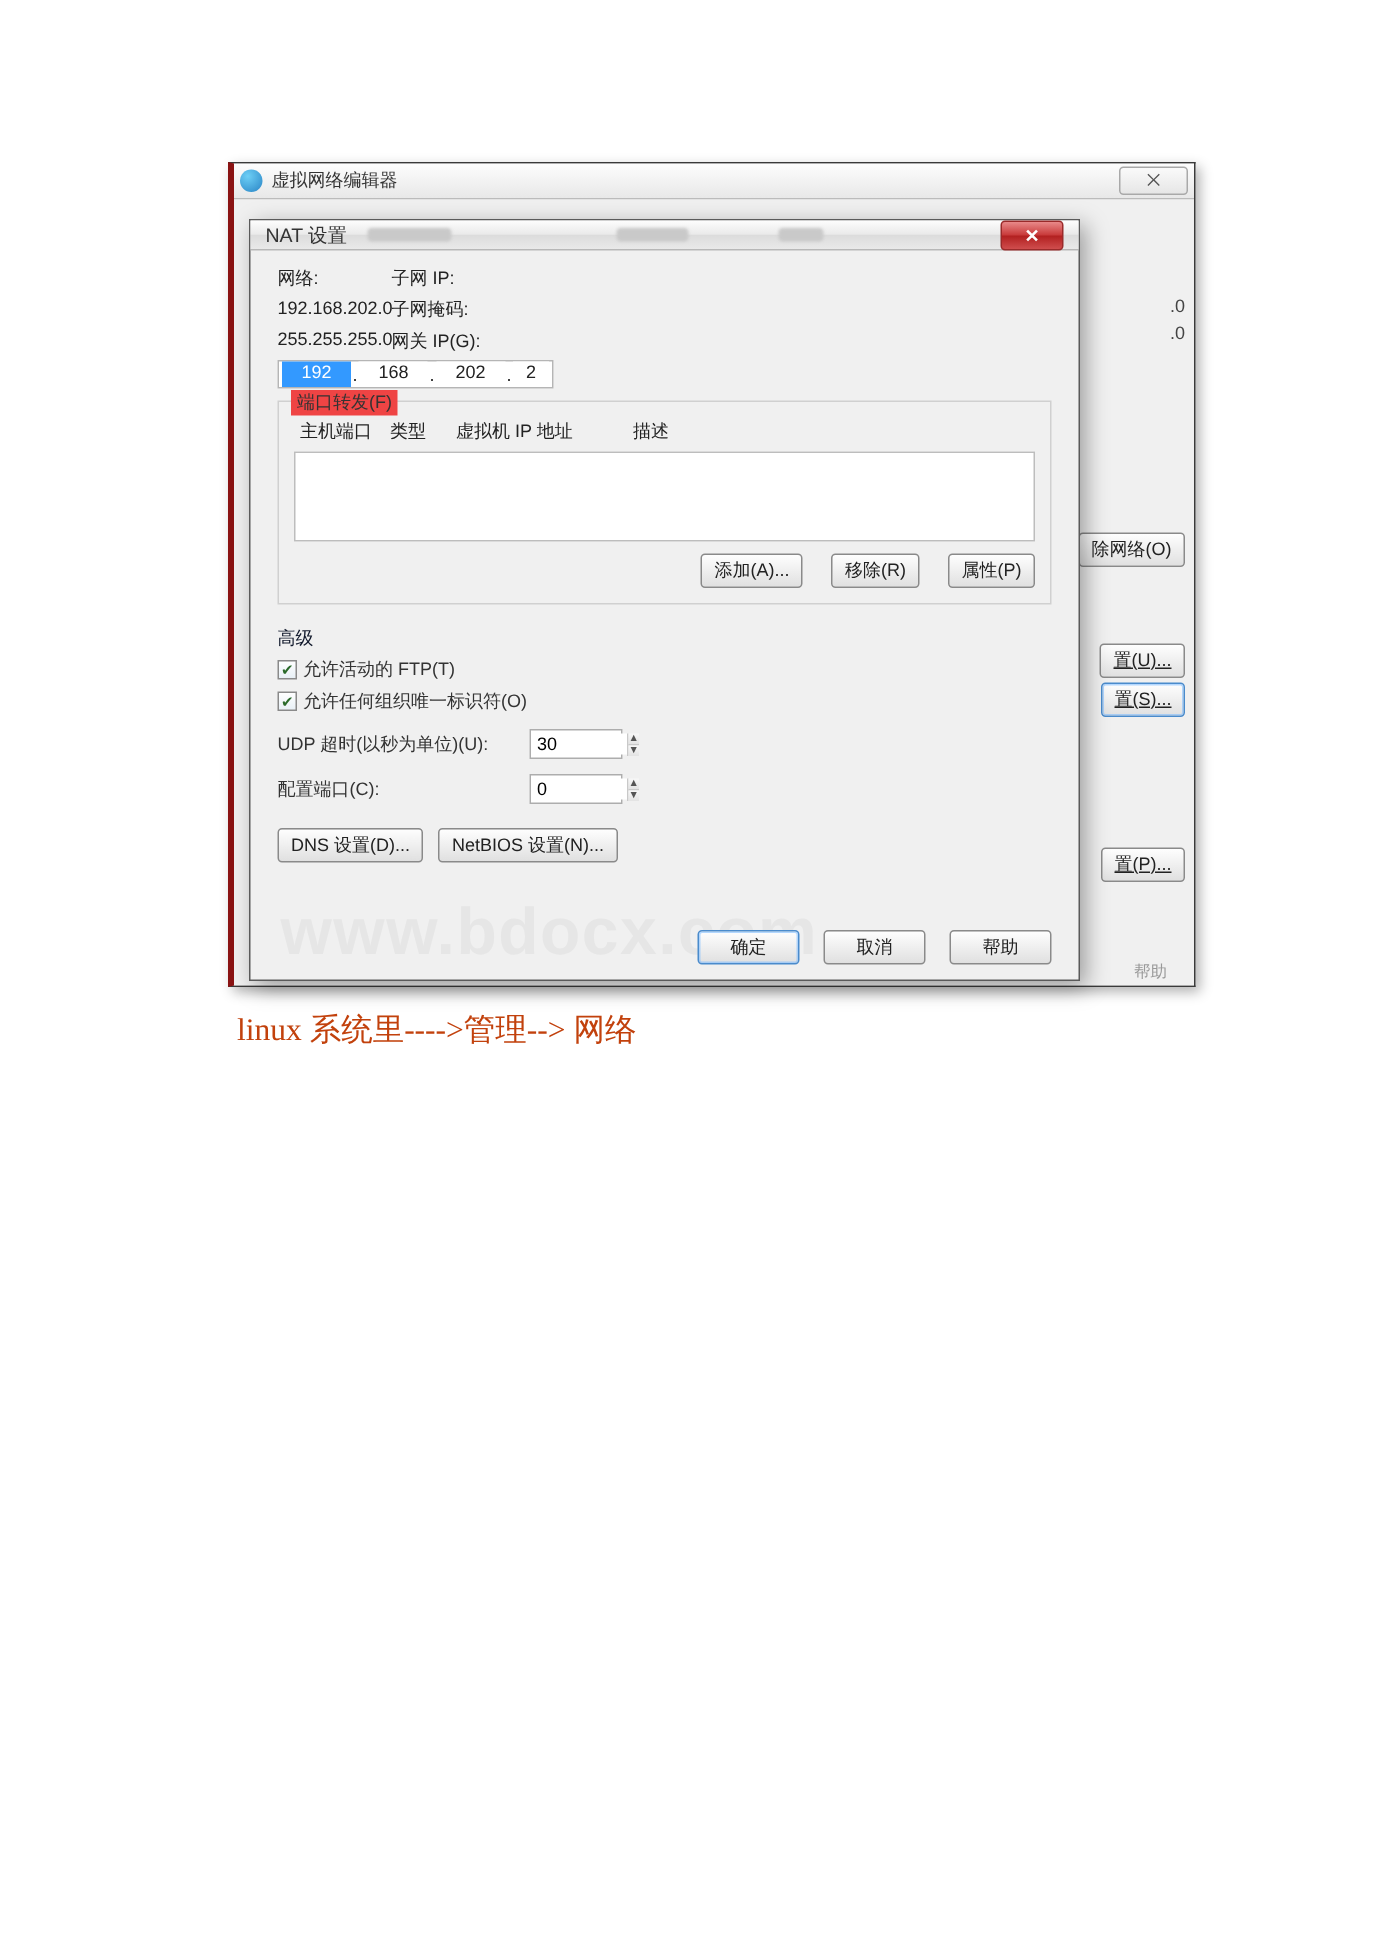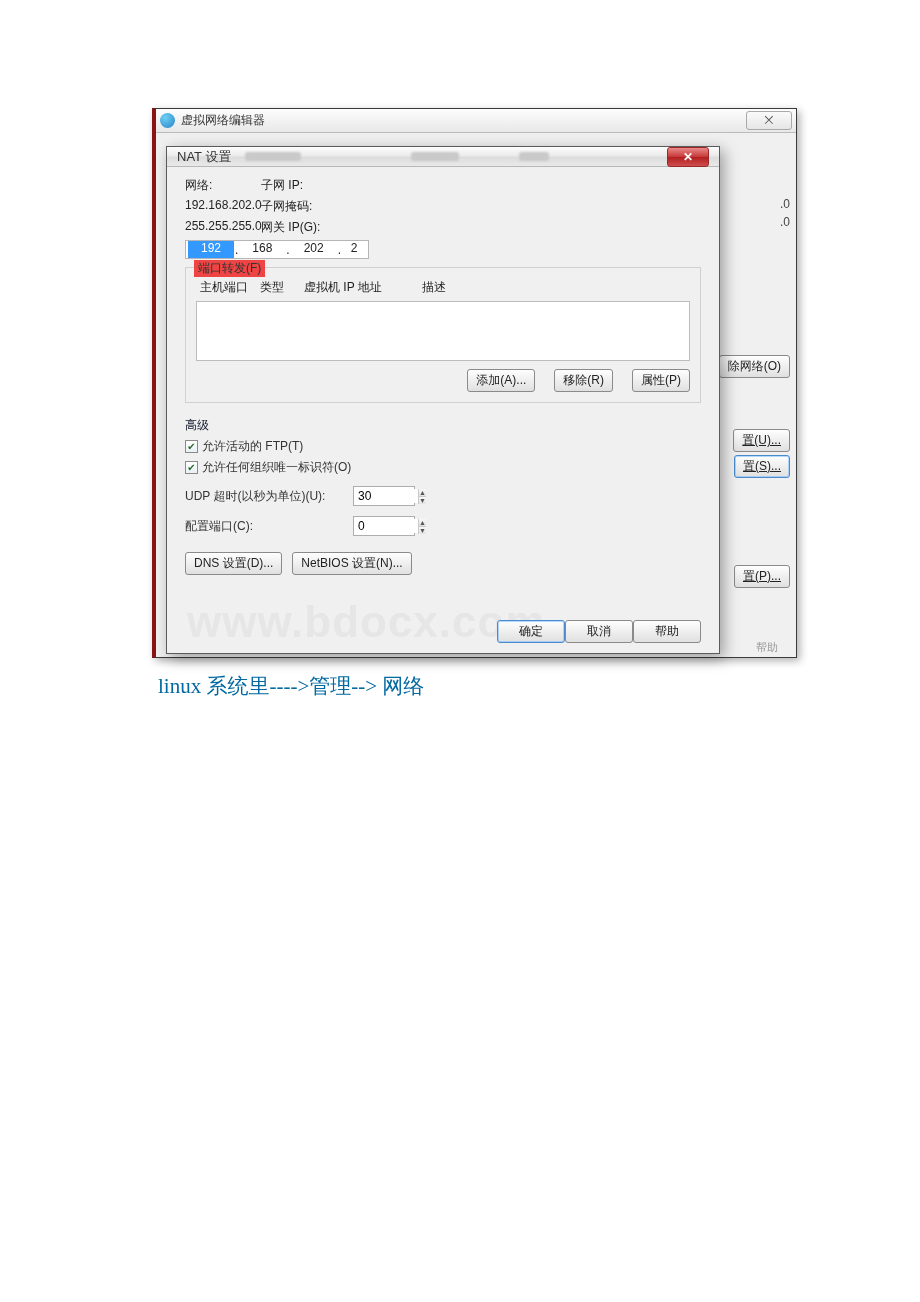--- a/index.html
+++ b/index.html
@@ -154,36 +154,36 @@
       width: 62px; height:20px;
     }
     .spin input { border:none; width:64px; padding:0 4px; font-size:12px;}
     .spin .btns { width:16px; border-left:1px solid #c9c9c9; display:flex; flex-direction:column;}
     .spin .b { flex:1; display:flex;align-items:center;justify-content:center;
       background:linear-gradient(#f8f8f8,#e3e3e3); font-size:7px; color:#555;}
     .spin .b:first-child { border-bottom:1px solid #c9c9c9;}
     .adv-buttons { margin-top: 16px; display:flex; gap:10px;}
     .nat-footer {
       position: absolute; bottom: 10px; right: 18px;
-      display:flex; gap: 0; align-items: flex-end;
+      display:flex; gap: 16px; align-items: flex-end;
     }
     .watermark {
       position: absolute;
       left: 20px; bottom: 6px;
       font-size: 44px; font-weight: bold;
       color: #e6e6e6;
       letter-spacing: 1px;
       user-select: none;
       font-family: Arial, sans-serif;
     }
     .caption {
       margin: 14px 0 0 6px;
       font-size: 21px;
       font-family: "SimSun", serif;
-      color: #0369a1;
+      color: #c2410c;
     }
     .u { text-decoration: underline; }
   </style>
 </head>
 <body>
 
 <div class="wrap">
 
   <div class="parent-window">
     <div class="parent-titlebar">

